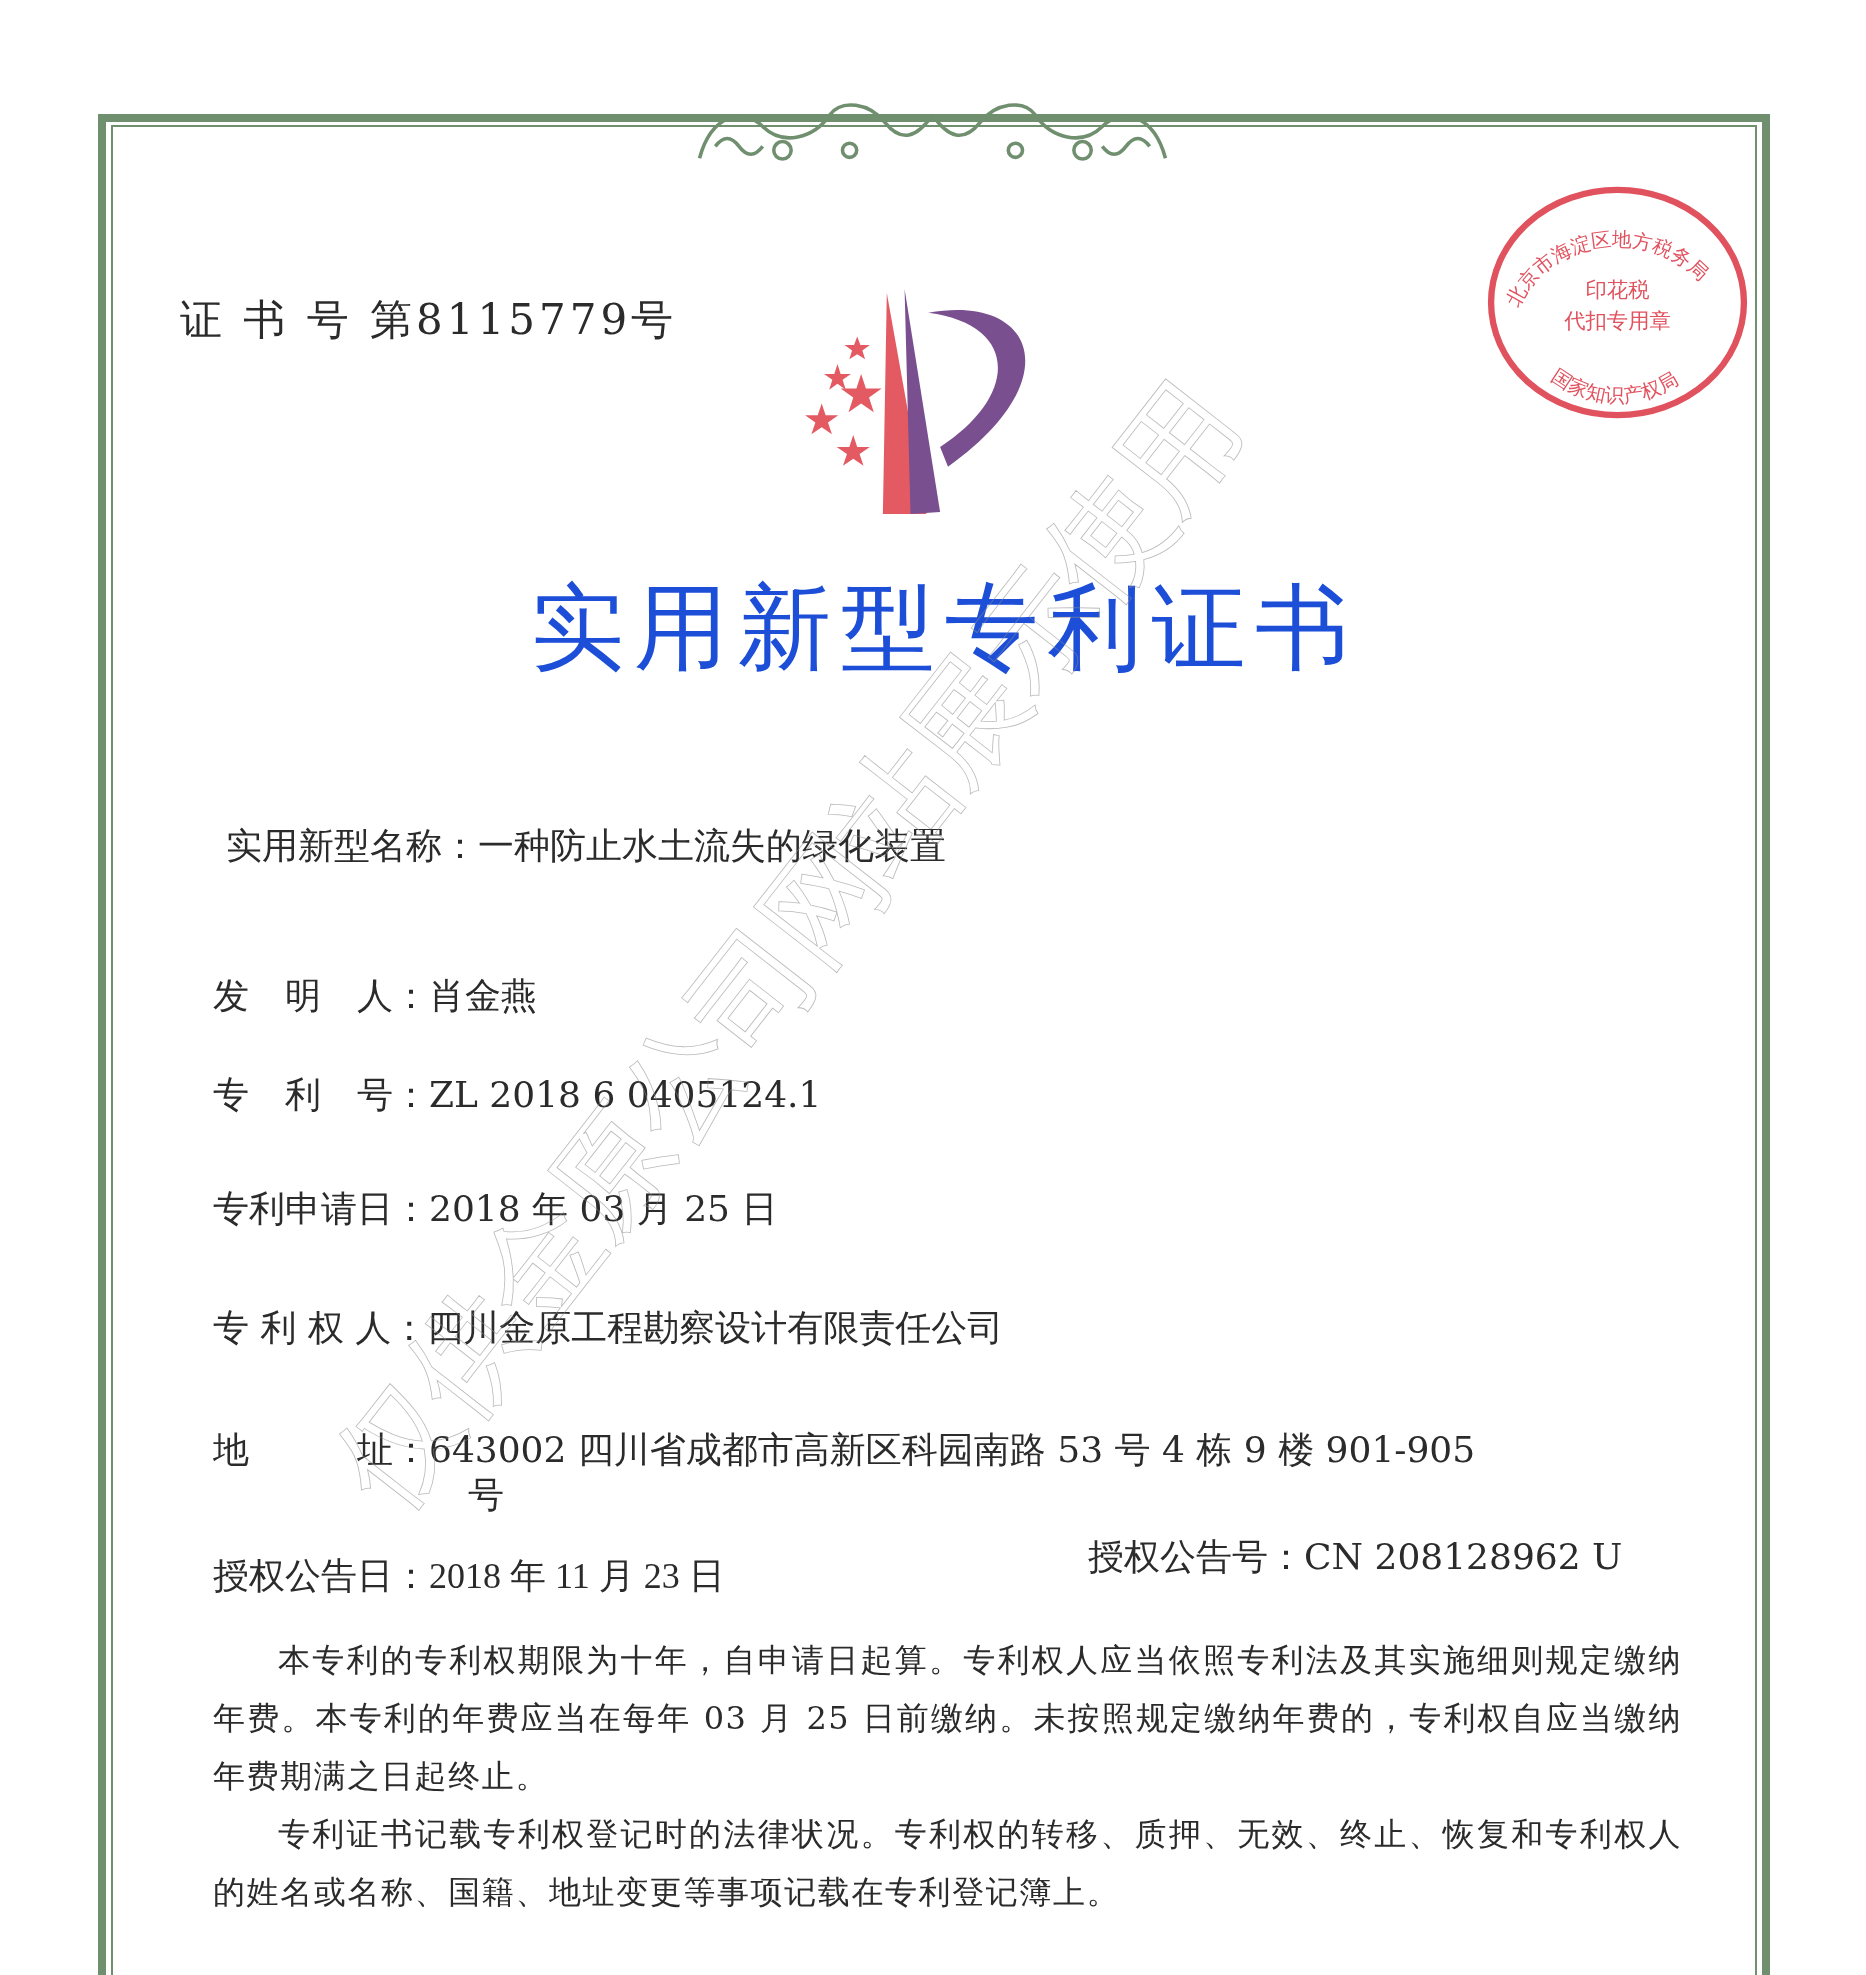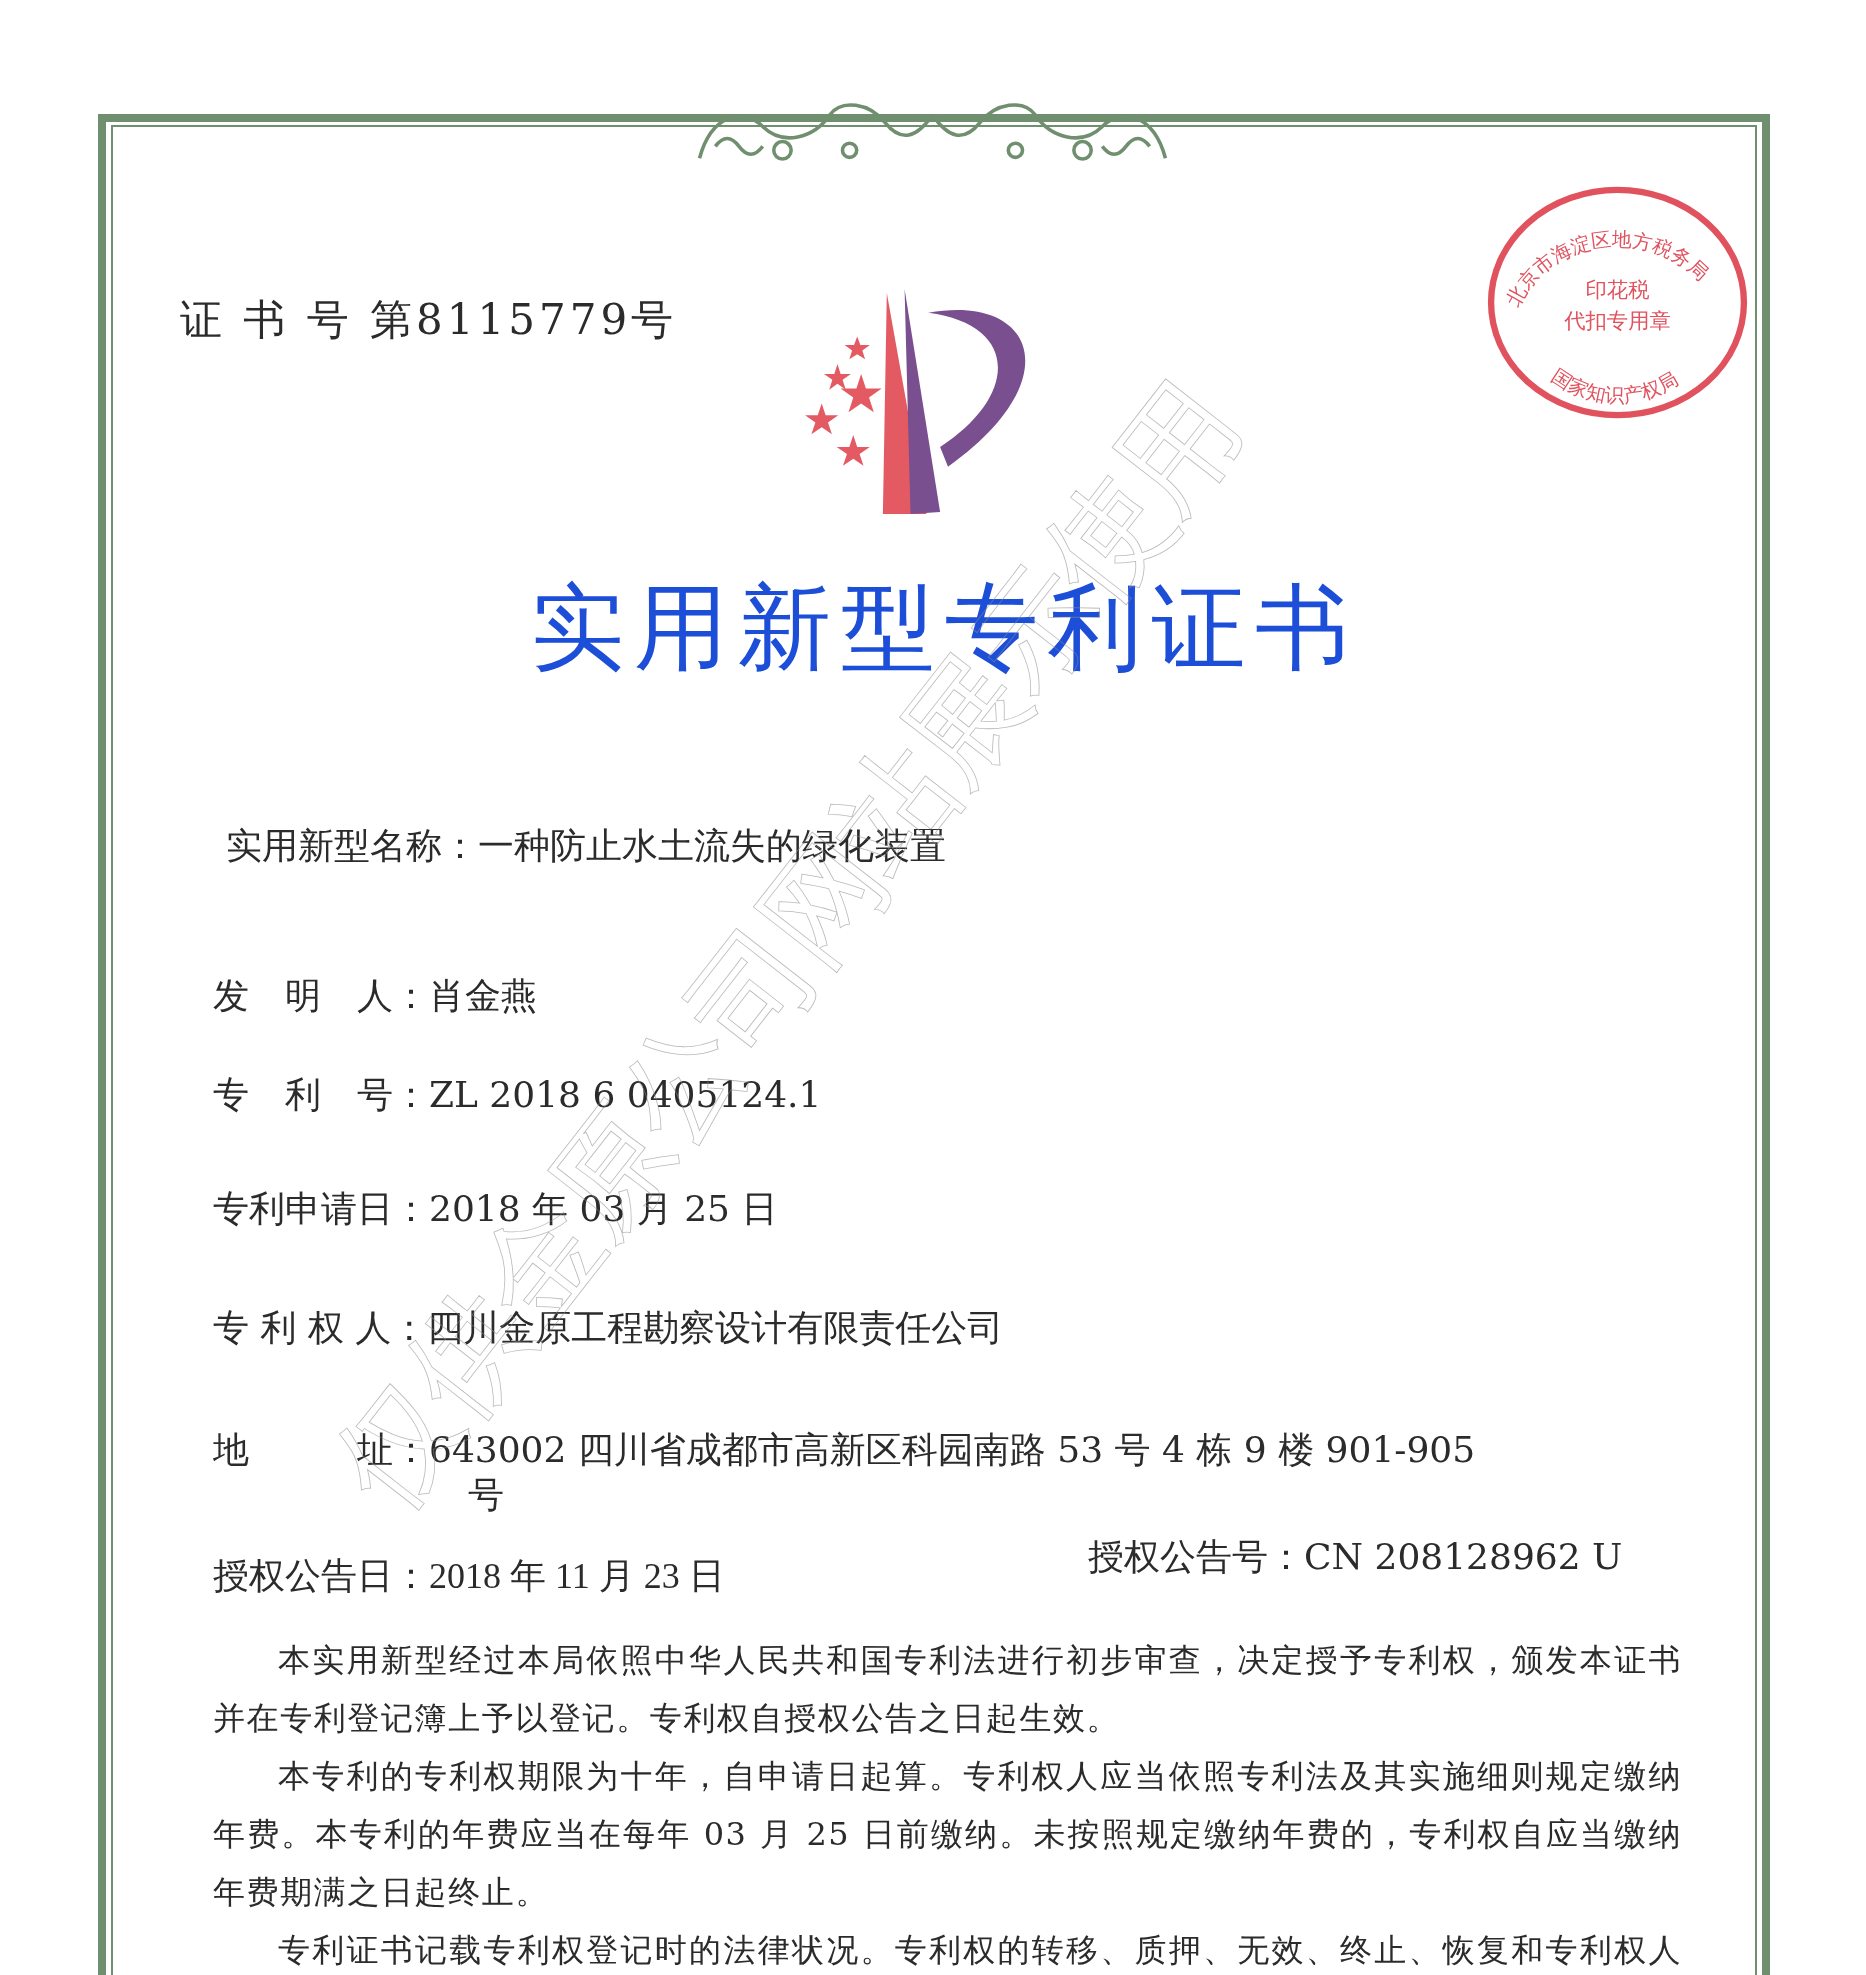--- a/index.html
+++ b/index.html
@@ -120,19 +120,18 @@
   </div>
   <div class="field f7">
     <span class="lbl">授权公告日：</span><span class="val">2018 年 11 月 23 日</span>
   </div>
   <div class="field f8">
     <span class="lbl">授权公告号：</span><span class="val">CN 208128962 U</span>
   </div>
 </div>
 
 <div class="body-text">
-  <p>本实用新型经过本局依照中华人民共和国专利法进行初步审查，决定授予专利权，颁发本证书并在专利登记簿上予以登记。专利权自授权公告之日起生效。</p>
   <p>本专利的专利权期限为十年，自申请日起算。专利权人应当依照专利法及其实施细则规定缴纳年费。本专利的年费应当在每年 03 月 25 日前缴纳。未按照规定缴纳年费的，专利权自应当缴纳年费期满之日起终止。</p>
   <p>专利证书记载专利权登记时的法律状况。专利权的转移、质押、无效、终止、恢复和专利权人的姓名或名称、国籍、地址变更等事项记载在专利登记簿上。</p>
 </div>
 
 <div class="watermark">仅供金原公司网站展示使用</div>
 
 
 </body></html>

